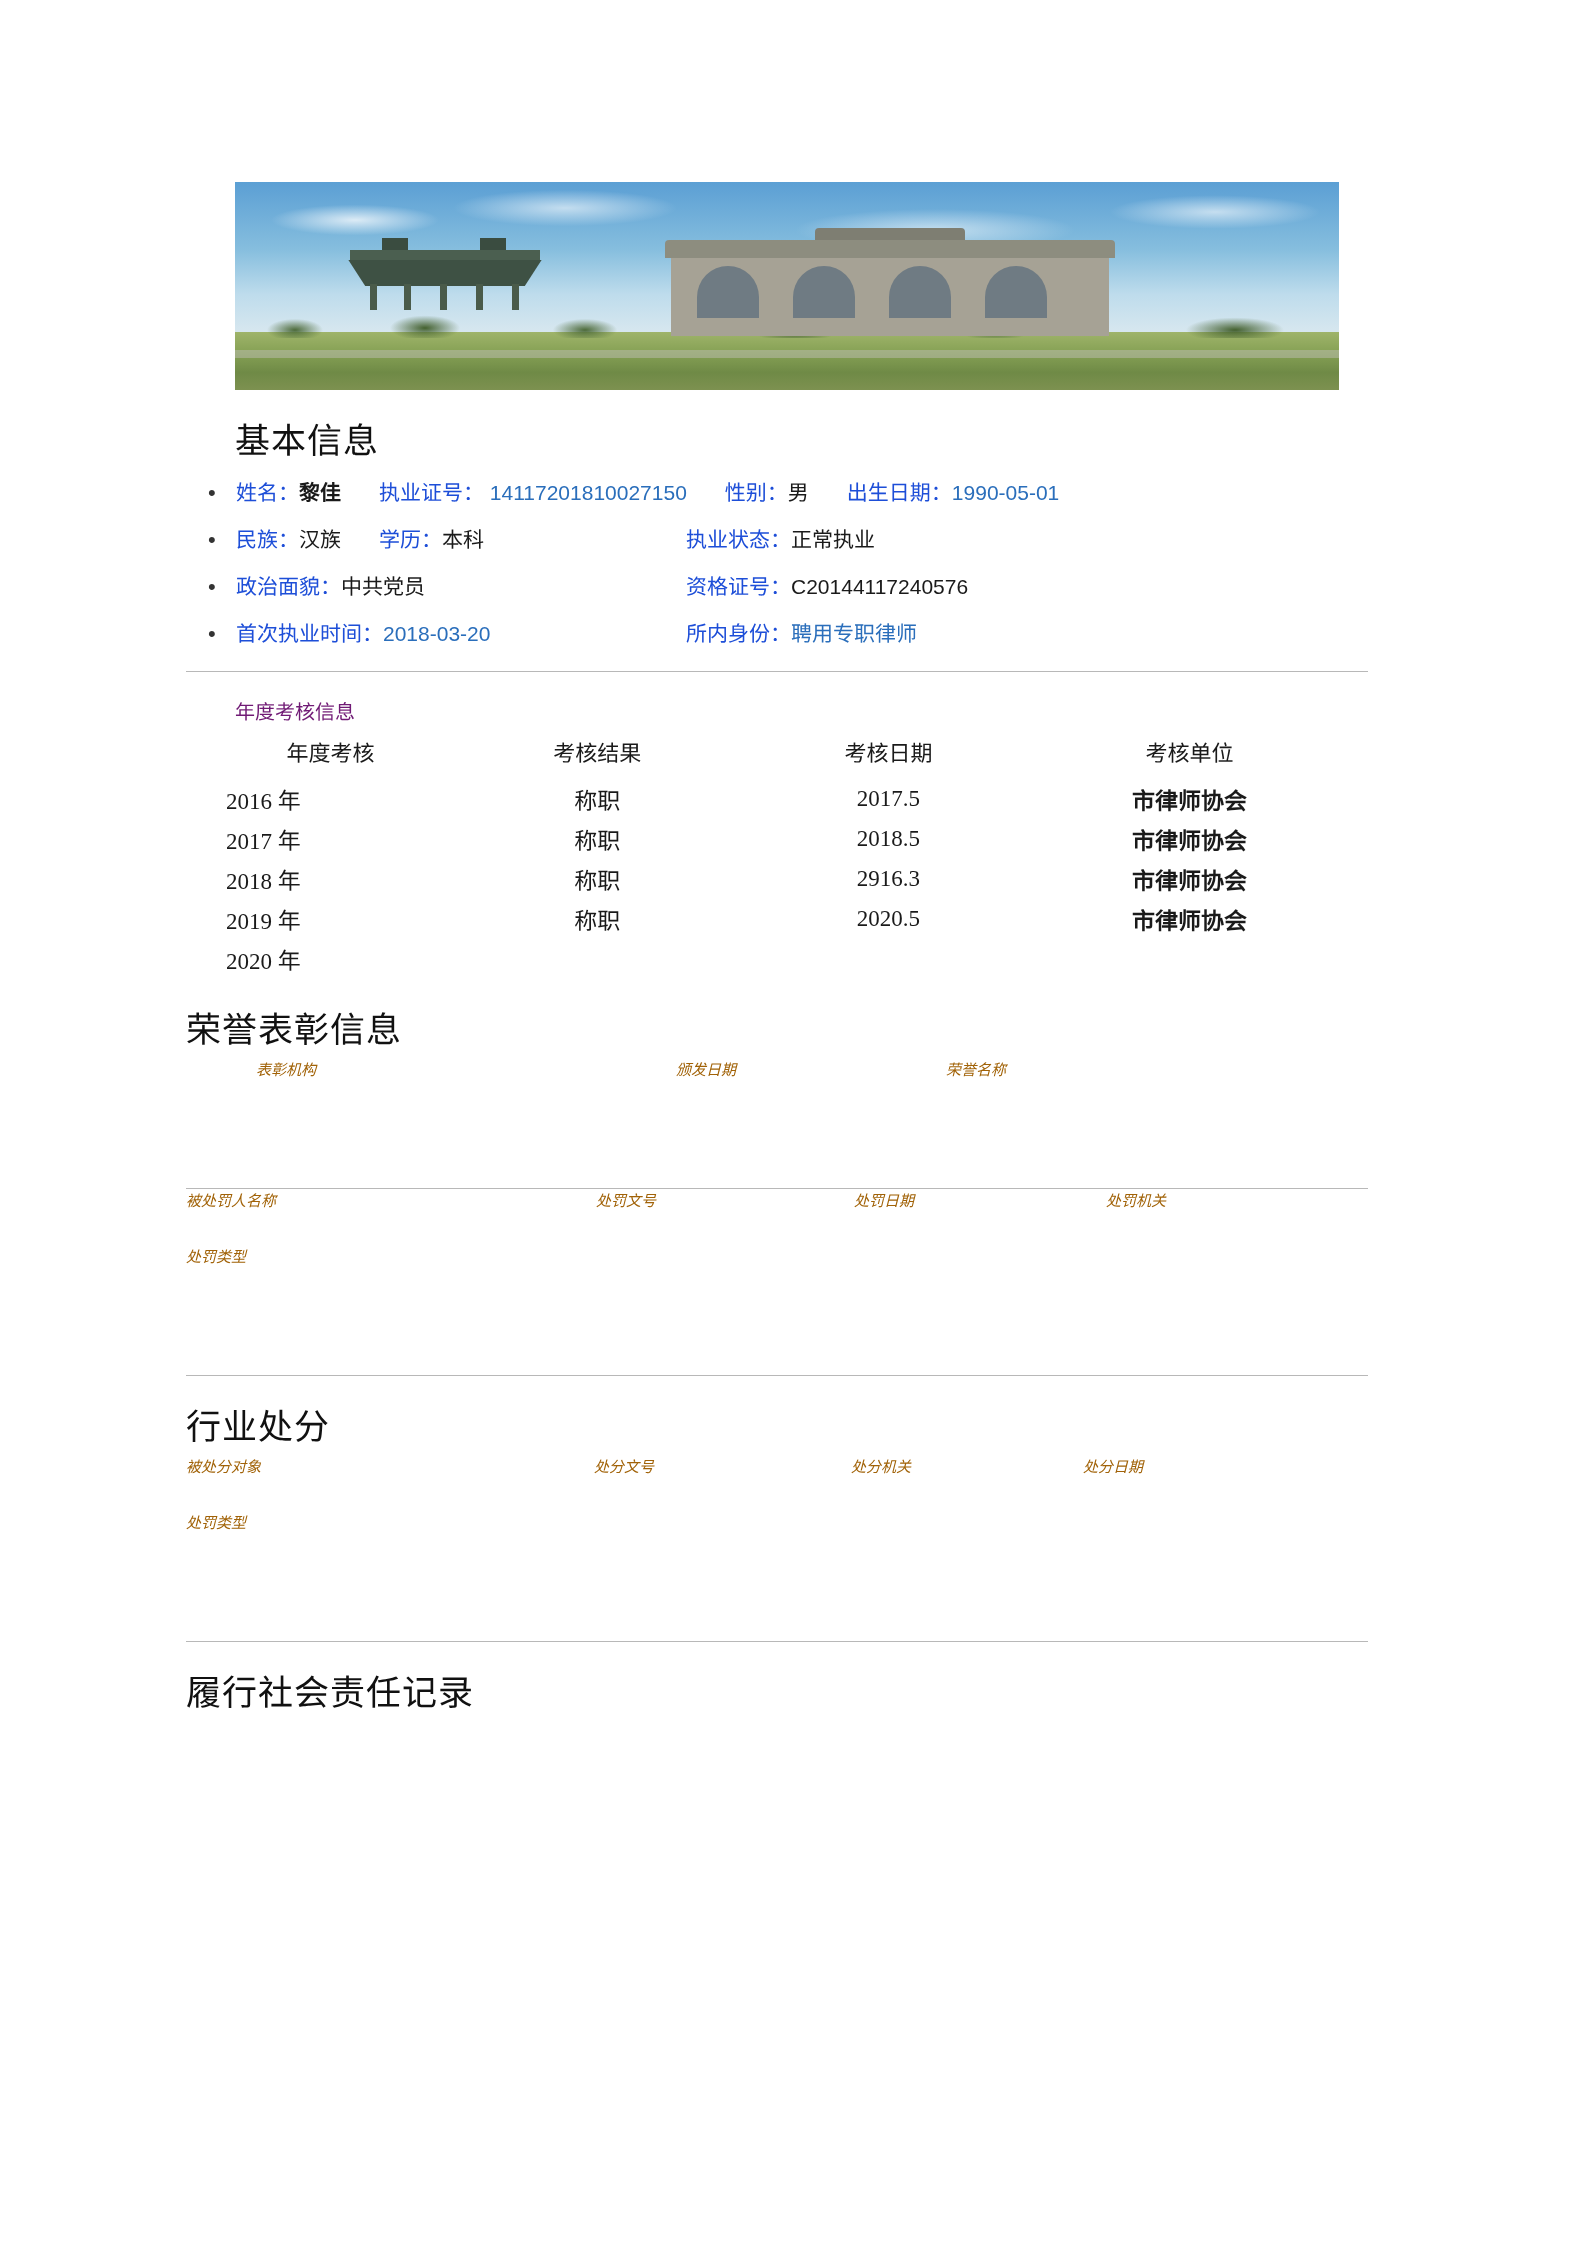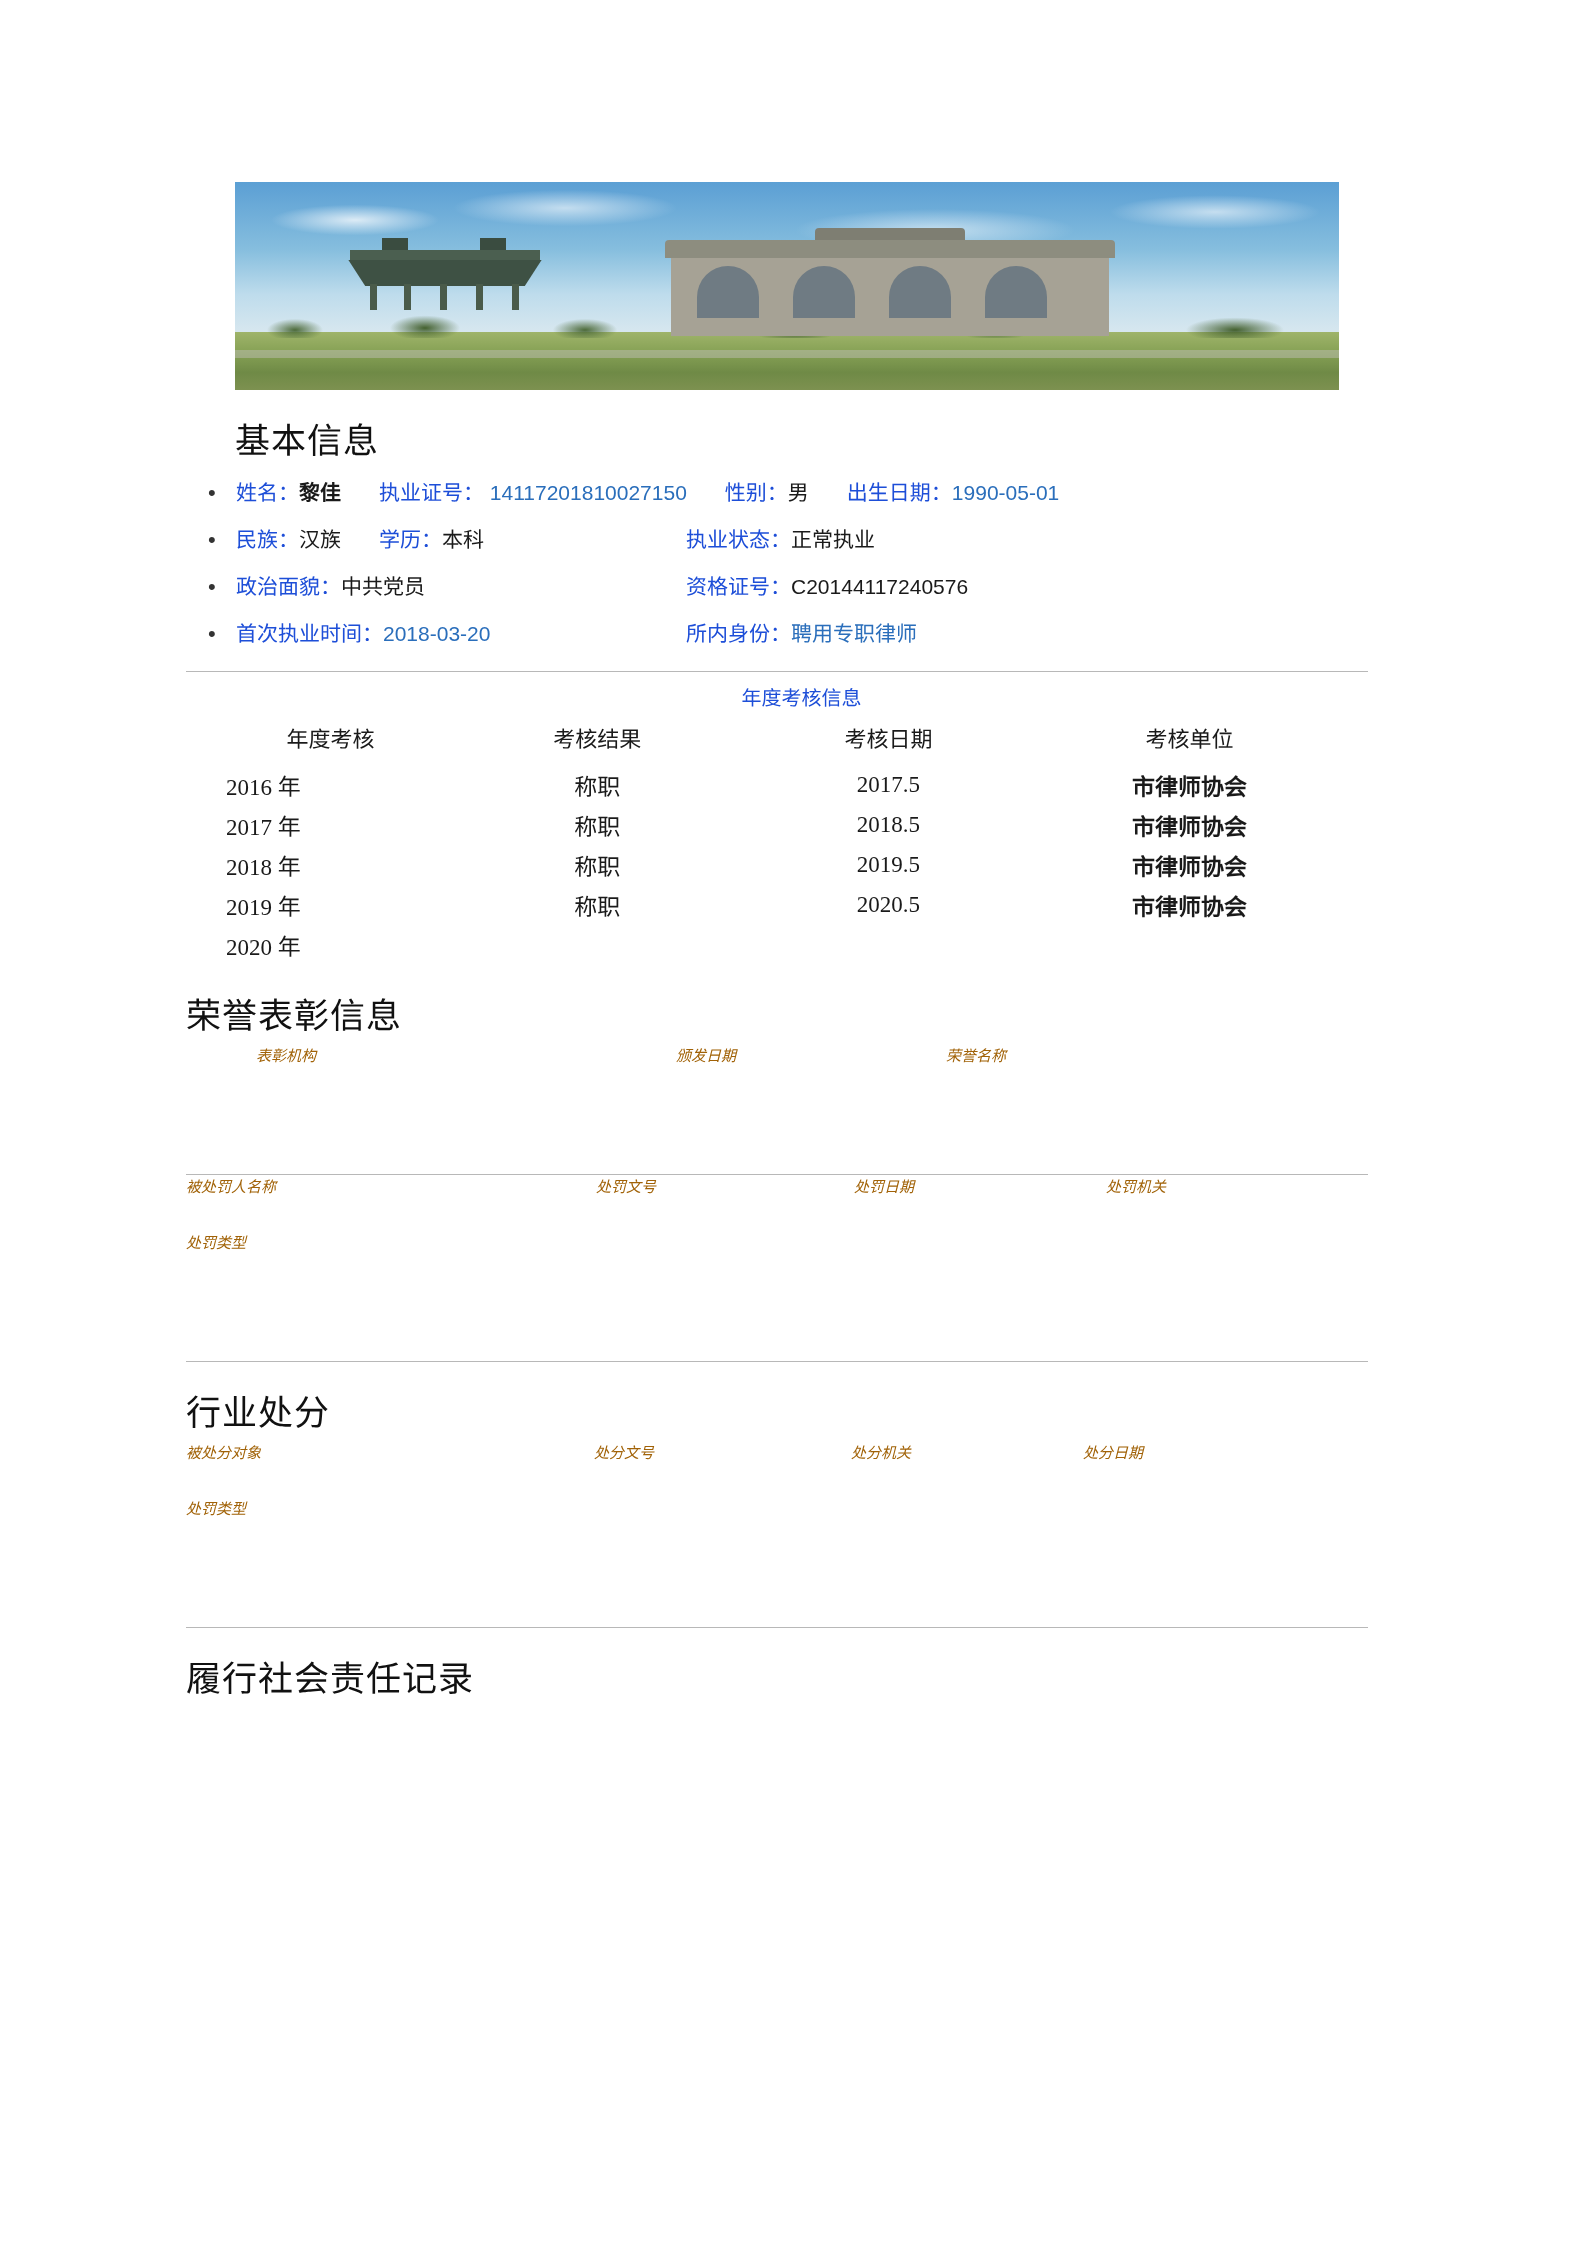--- a/index.html
+++ b/index.html
@@ -192,23 +192,22 @@
   .col2 {
     display: inline-block;
     width: 450px;
   }
   .col2b { display: inline-block; }
   .gapfill { display: inline-block; width: 38px; }
 
   
   .sub-title {
     font-size: 20px;
-    margin: 10px 0 6px 49px;
-    color: #1d4ed8;
-    text-align: center;
+    margin: 24px 0 6px 49px;
+    color: #701a75;
   }
   table.review {
     border-collapse: collapse;
     width: 1136px;
     margin-left: 18px;
     font-size: 23px;
     font-family: "Liberation Serif", "DejaVu Serif", serif;
   }
   table.review th {
     font-weight: 400;
@@ -337,21 +336,21 @@
         </tr>
         <tr>
           <td class="c1">2017 年</td>
           <td class="c2">称职</td>
           <td class="c3">2018.5</td>
           <td class="c4">市律师协会</td>
         </tr>
         <tr>
           <td class="c1">2018 年</td>
           <td class="c2">称职</td>
-          <td class="c3">2019.5</td>
+          <td class="c3">2916.3</td>
           <td class="c4">市律师协会</td>
         </tr>
         <tr>
           <td class="c1">2019 年</td>
           <td class="c2">称职</td>
           <td class="c3">2020.5</td>
           <td class="c4">市律师协会</td>
         </tr>
         <tr>
           <td class="c1">2020 年</td>

